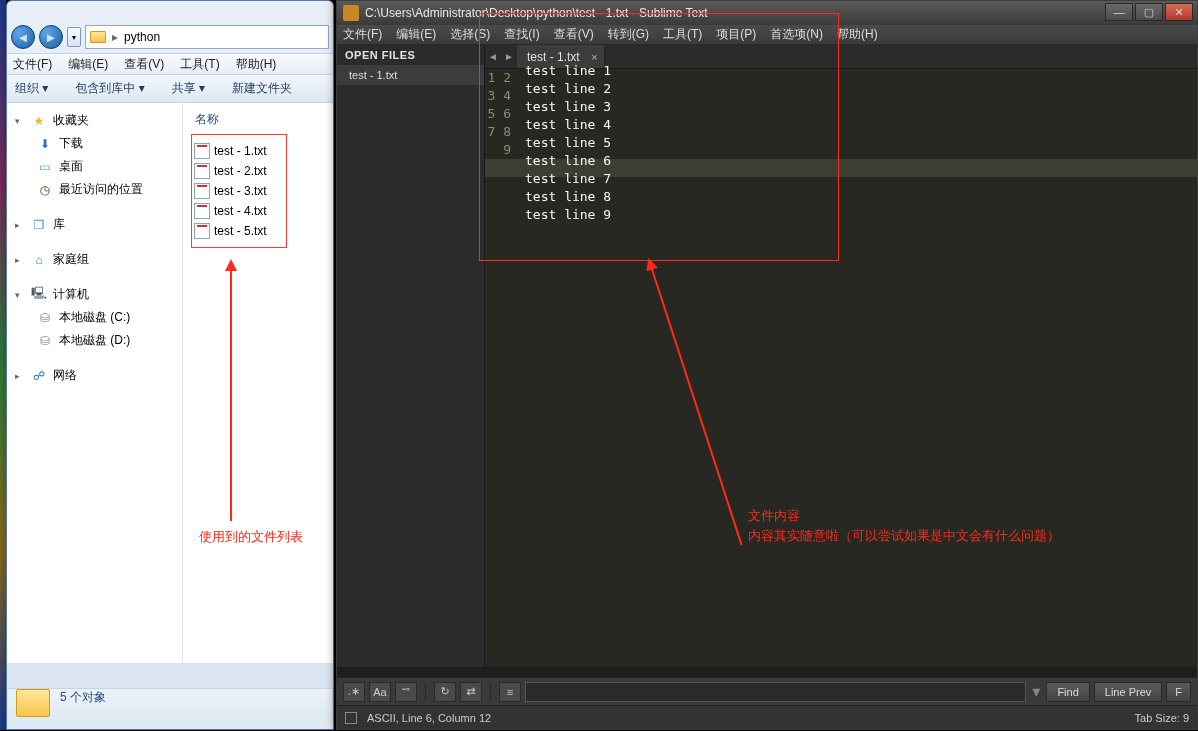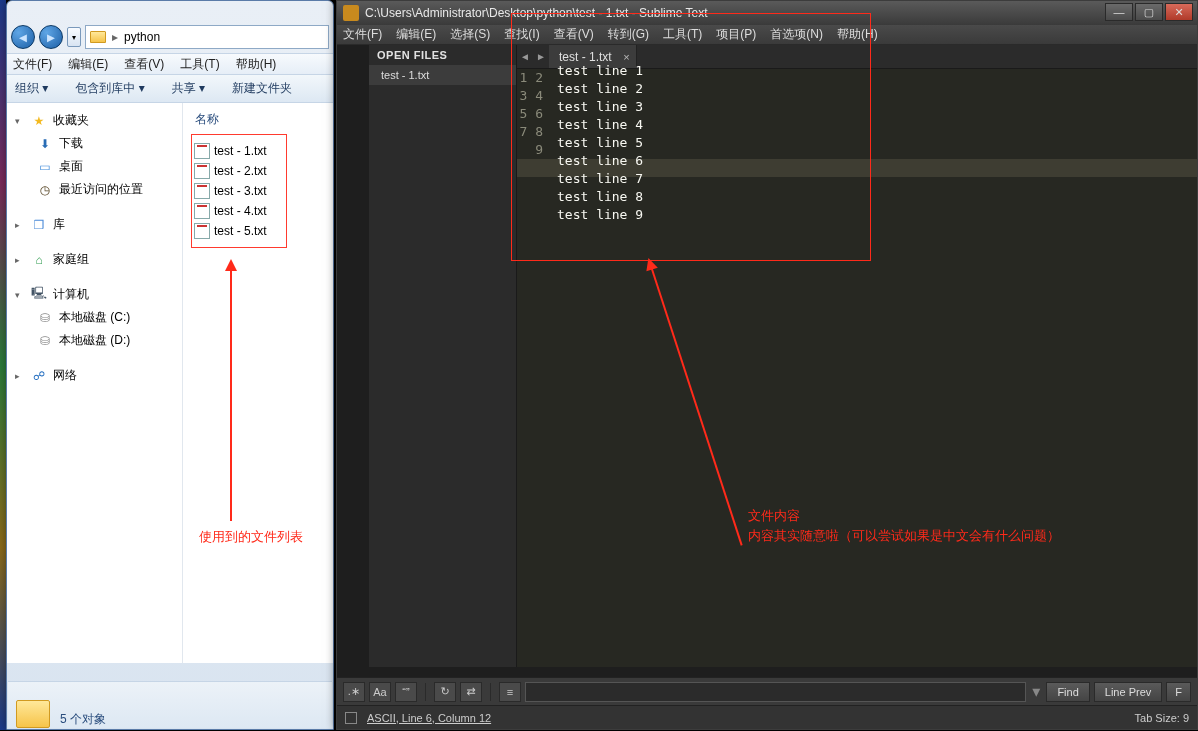--- a/index.html
+++ b/index.html
@@ -72,23 +72,23 @@
 .col-head { color:#2a4d7d; padding:2px 0 6px 4px;}
 .file-list-box { border:1px solid #ff3a2e; padding:6px 4px 6px 2px; width:96px;}
 .file-row { display:flex; align-items:center; gap:4px; padding:2px 0; cursor:pointer;}
 .txt-icon {
   width:16px;height:16px;border:1px solid #8aa;background:#fff;position:relative;font-size:7px;
   display:flex;align-items:flex-end;justify-content:center;color:#6a6a6a;
 }
 .txt-icon::before{content:"";position:absolute;top:1px;left:2px;right:2px;height:2px;background:#c33;}
 .annot1 { color:#ff2a1a; font-size:13px; position:absolute; left:192px; top:527px;}
 .explorer-status {
-  position:absolute; left:1px; right:1px; bottom:1px; height:47px;
+  position:absolute; left:1px; right:1px; bottom:1px; height:40px;
   background:linear-gradient(#ecf2f8,#dde8f3); border-top:1px solid #c6d5e6;
-  display:flex; align-items:flex-end; gap:10px; padding:0 8px; font-size:12px; color:#2a4d7d;
+  display:flex; align-items:flex-start; gap:10px; padding:0 8px; font-size:12px; color:#2a4d7d;
 }
 .big-folder {
   width:34px;height:28px;background:linear-gradient(#ffe89a,#f6c44a);
   border:1px solid #d19a20;border-radius:2px;
 }
 
 
 .arrow1 {
   position:absolute; left:223px; top:262px; width:2px; height:258px; background:#ff2a1a;
 }
@@ -112,21 +112,21 @@
 .st-winbtn{width:28px;height:18px;background:linear-gradient(#6a6a6a,#4a4a4a);border:1px solid #2a2a2a;color:#ddd;font-size:11px;display:flex;align-items:center;justify-content:center;cursor:pointer;}
 .st-winbtn.close{background:linear-gradient(#d86a5a,#b03a2a);}
 .st-menu{
   height:20px;background:linear-gradient(#4a4a4a,#3a3a3a);
   display:flex;align-items:center;padding:0 6px;font-size:12px;color:#ddd;gap:14px;
   border-bottom:1px solid #2a2a2a;
 }
 .st-menu span{cursor:pointer;}
 .st-main{display:flex;height:622px;}
 .st-side{
-  width:148px;background:#2b2b2b;border-right:1px solid #1a1a1a;font-size:11px;color:#ccc;margin-left:32px;
+  width:148px;background:#2b2b2b;border-right:1px solid #1a1a1a;font-size:11px;color:#ccc;
 }
 .st-side-head{padding:4px 8px;font-weight:bold;color:#e2e2e2;letter-spacing:.5px;}
 .st-side-item{padding:4px 12px;background:#3c3c3c;color:#ddd;cursor:pointer;}
 .st-editor{flex:1;background:#272822;position:relative;}
 .st-tabs{
   height:24px;background:#2b2b2b;display:flex;align-items:stretch;border-bottom:1px solid #1a1a1a;
 }
 .tab-nav{width:16px;display:flex;align-items:center;justify-content:center;color:#999;font-size:10px;cursor:pointer;}
 .st-tab{
   display:flex;align-items:center;padding:0 24px 0 10px;background:#3c3c3c;color:#e0e0e0;font-size:12px;
@@ -158,21 +158,21 @@
 .fb-sep{width:1px;height:18px;background:#2a2a2a;margin:0 4px;}
 .fb-input{flex:1;height:20px;background:#2b2b2b;border:1px solid #555;}
 .fb-act{
   height:20px;padding:0 10px;background:linear-gradient(#5a5a5a,#444);border:1px solid #2a2a2a;
   color:#ddd;font-size:11px;display:flex;align-items:center;cursor:pointer;
 }
 .st-status{
   position:absolute;left:0;right:0;bottom:0;height:24px;background:#333;border-top:1px solid #222;
   display:flex;align-items:center;justify-content:space-between;padding:0 8px;color:#ccc;font-size:11px;
 }
-.st-status-left{display:flex;align-items:center;gap:10px;text-decoration:underline;}
+.st-status-left{display:flex;align-items:center;gap:10px;}
 .sq{width:12px;height:12px;border:1px solid #888;}
 
 
 .annot2{position:absolute;left:748px;top:506px;color:#ff2a1a;font-size:13px;line-height:20px;}
 .arrow2{
   position:absolute;left:648px;top:260px;width:2px;height:300px;background:#ff2a1a;
   transform:rotate(-18deg);transform-origin:top;
 }
 .arrow2::before{
   content:"";position:absolute;top:-8px;left:-5px;border:6px solid transparent;border-bottom:12px solid #ff2a1a;

